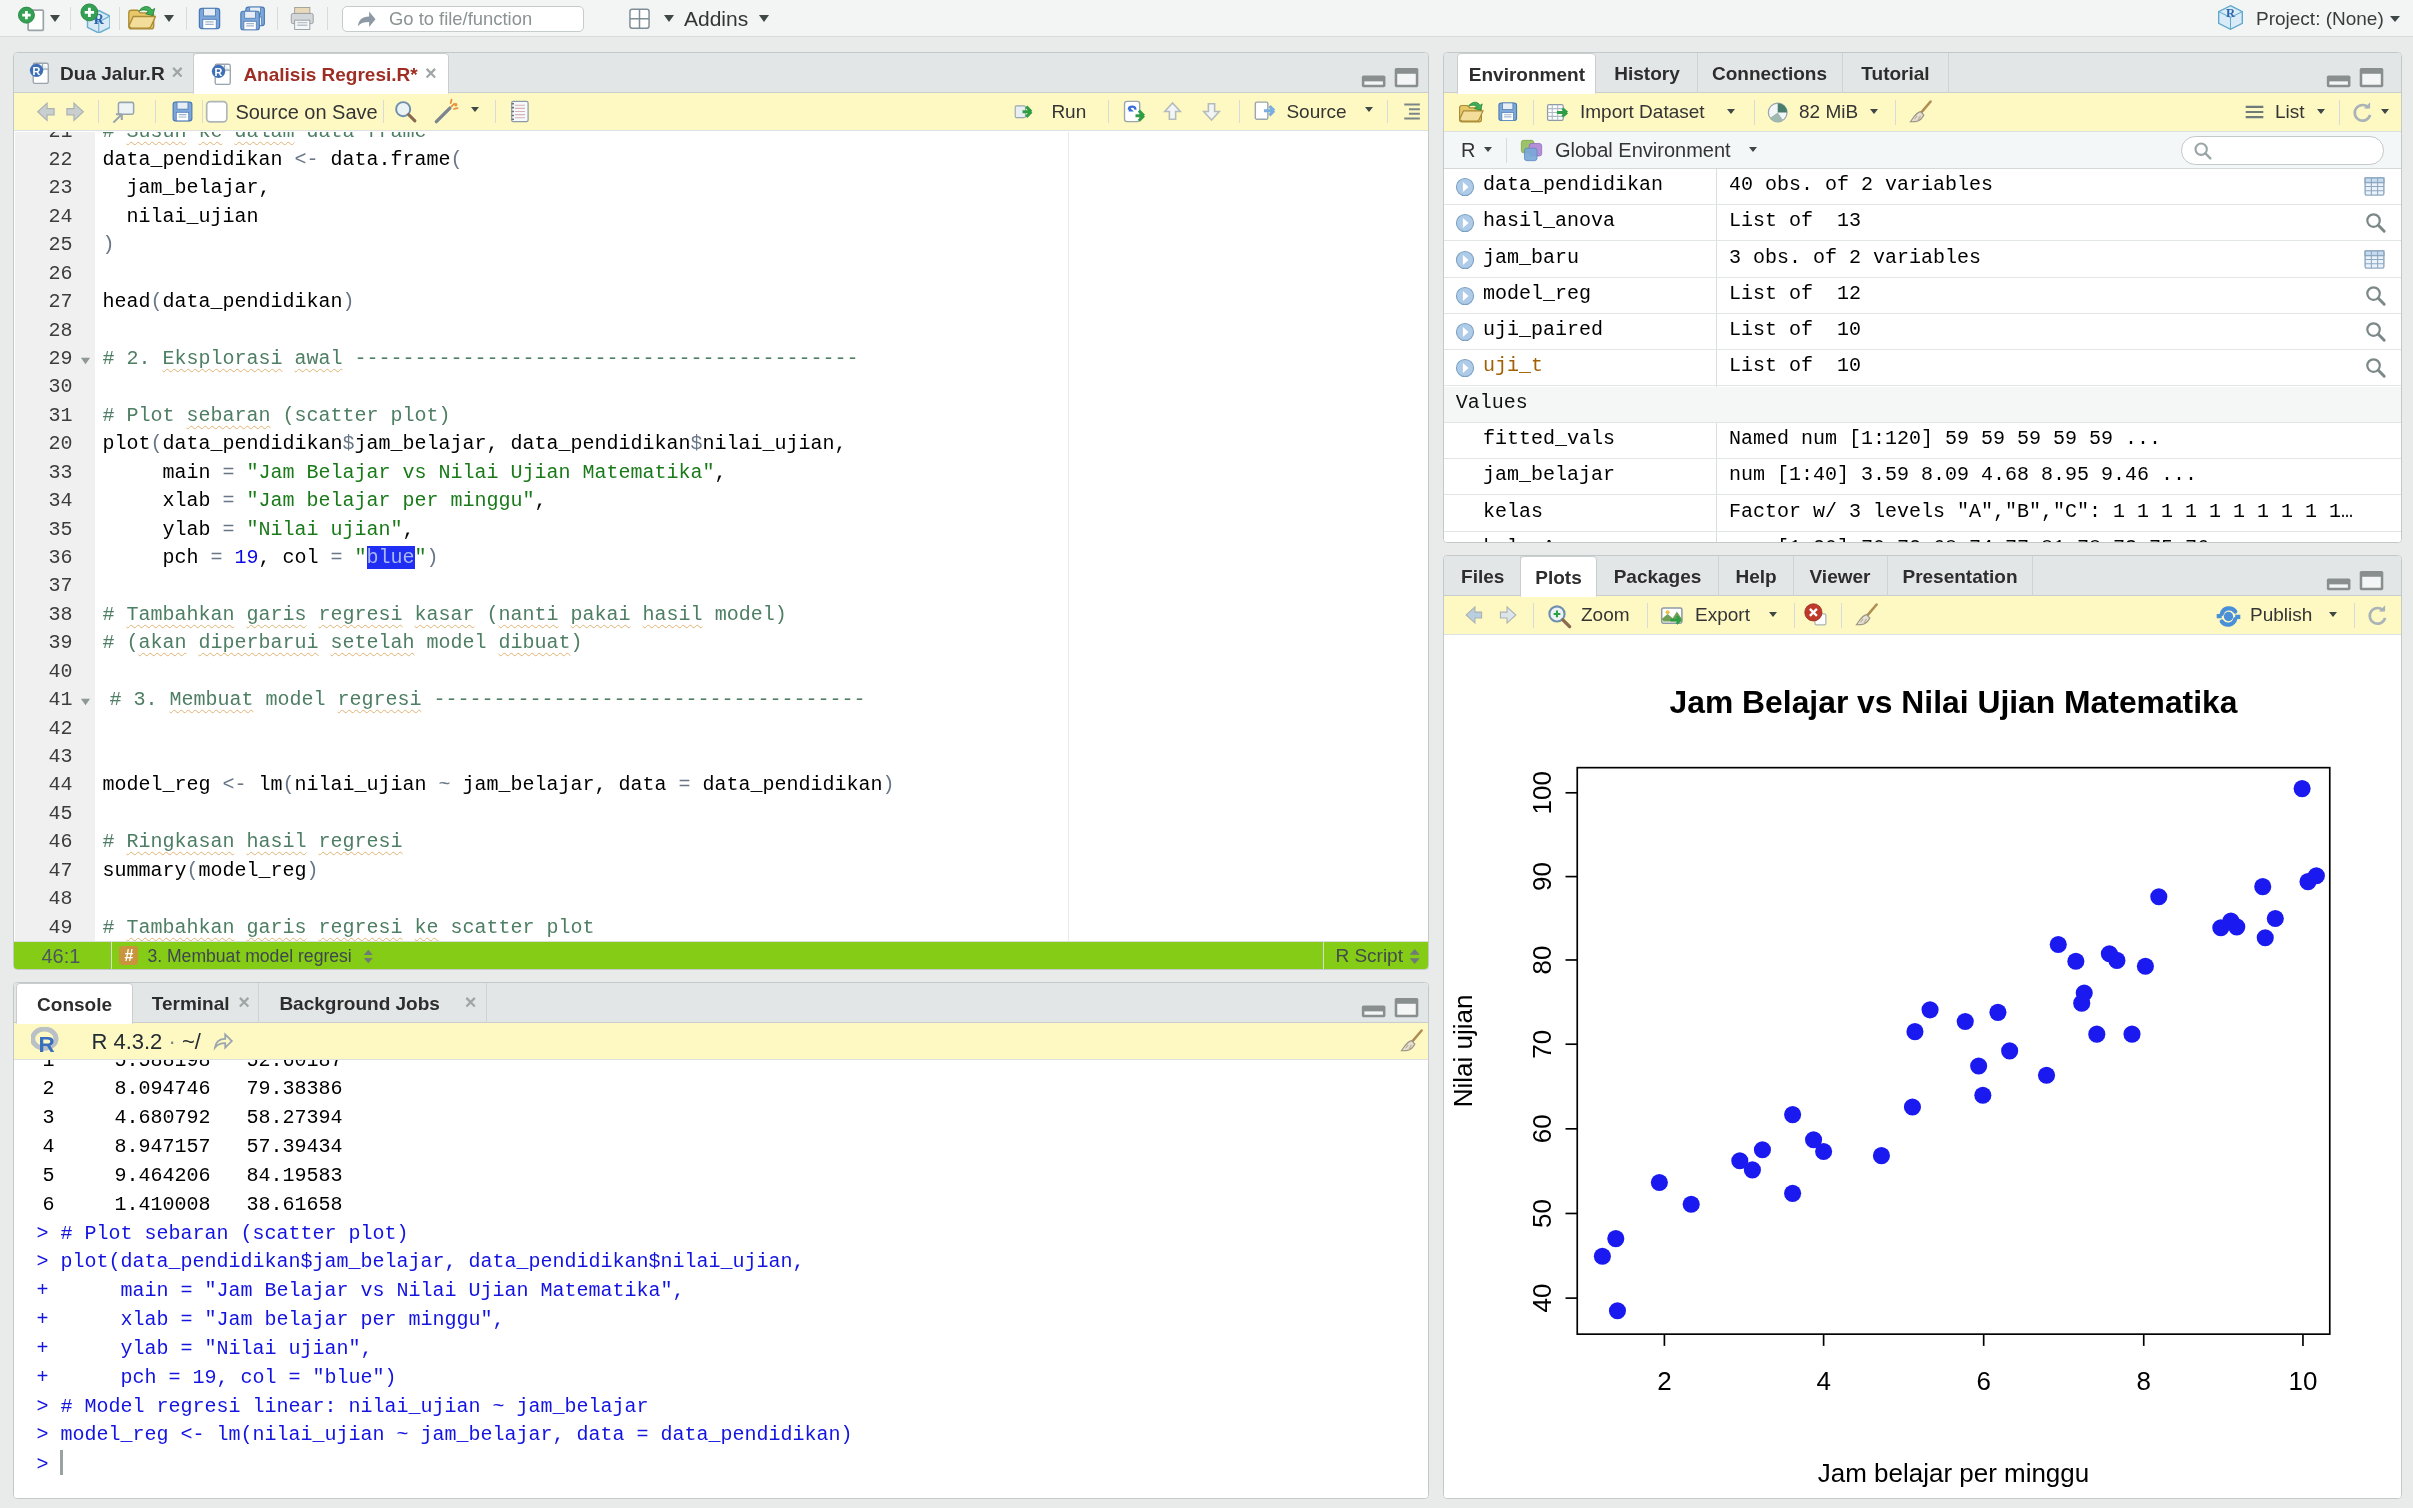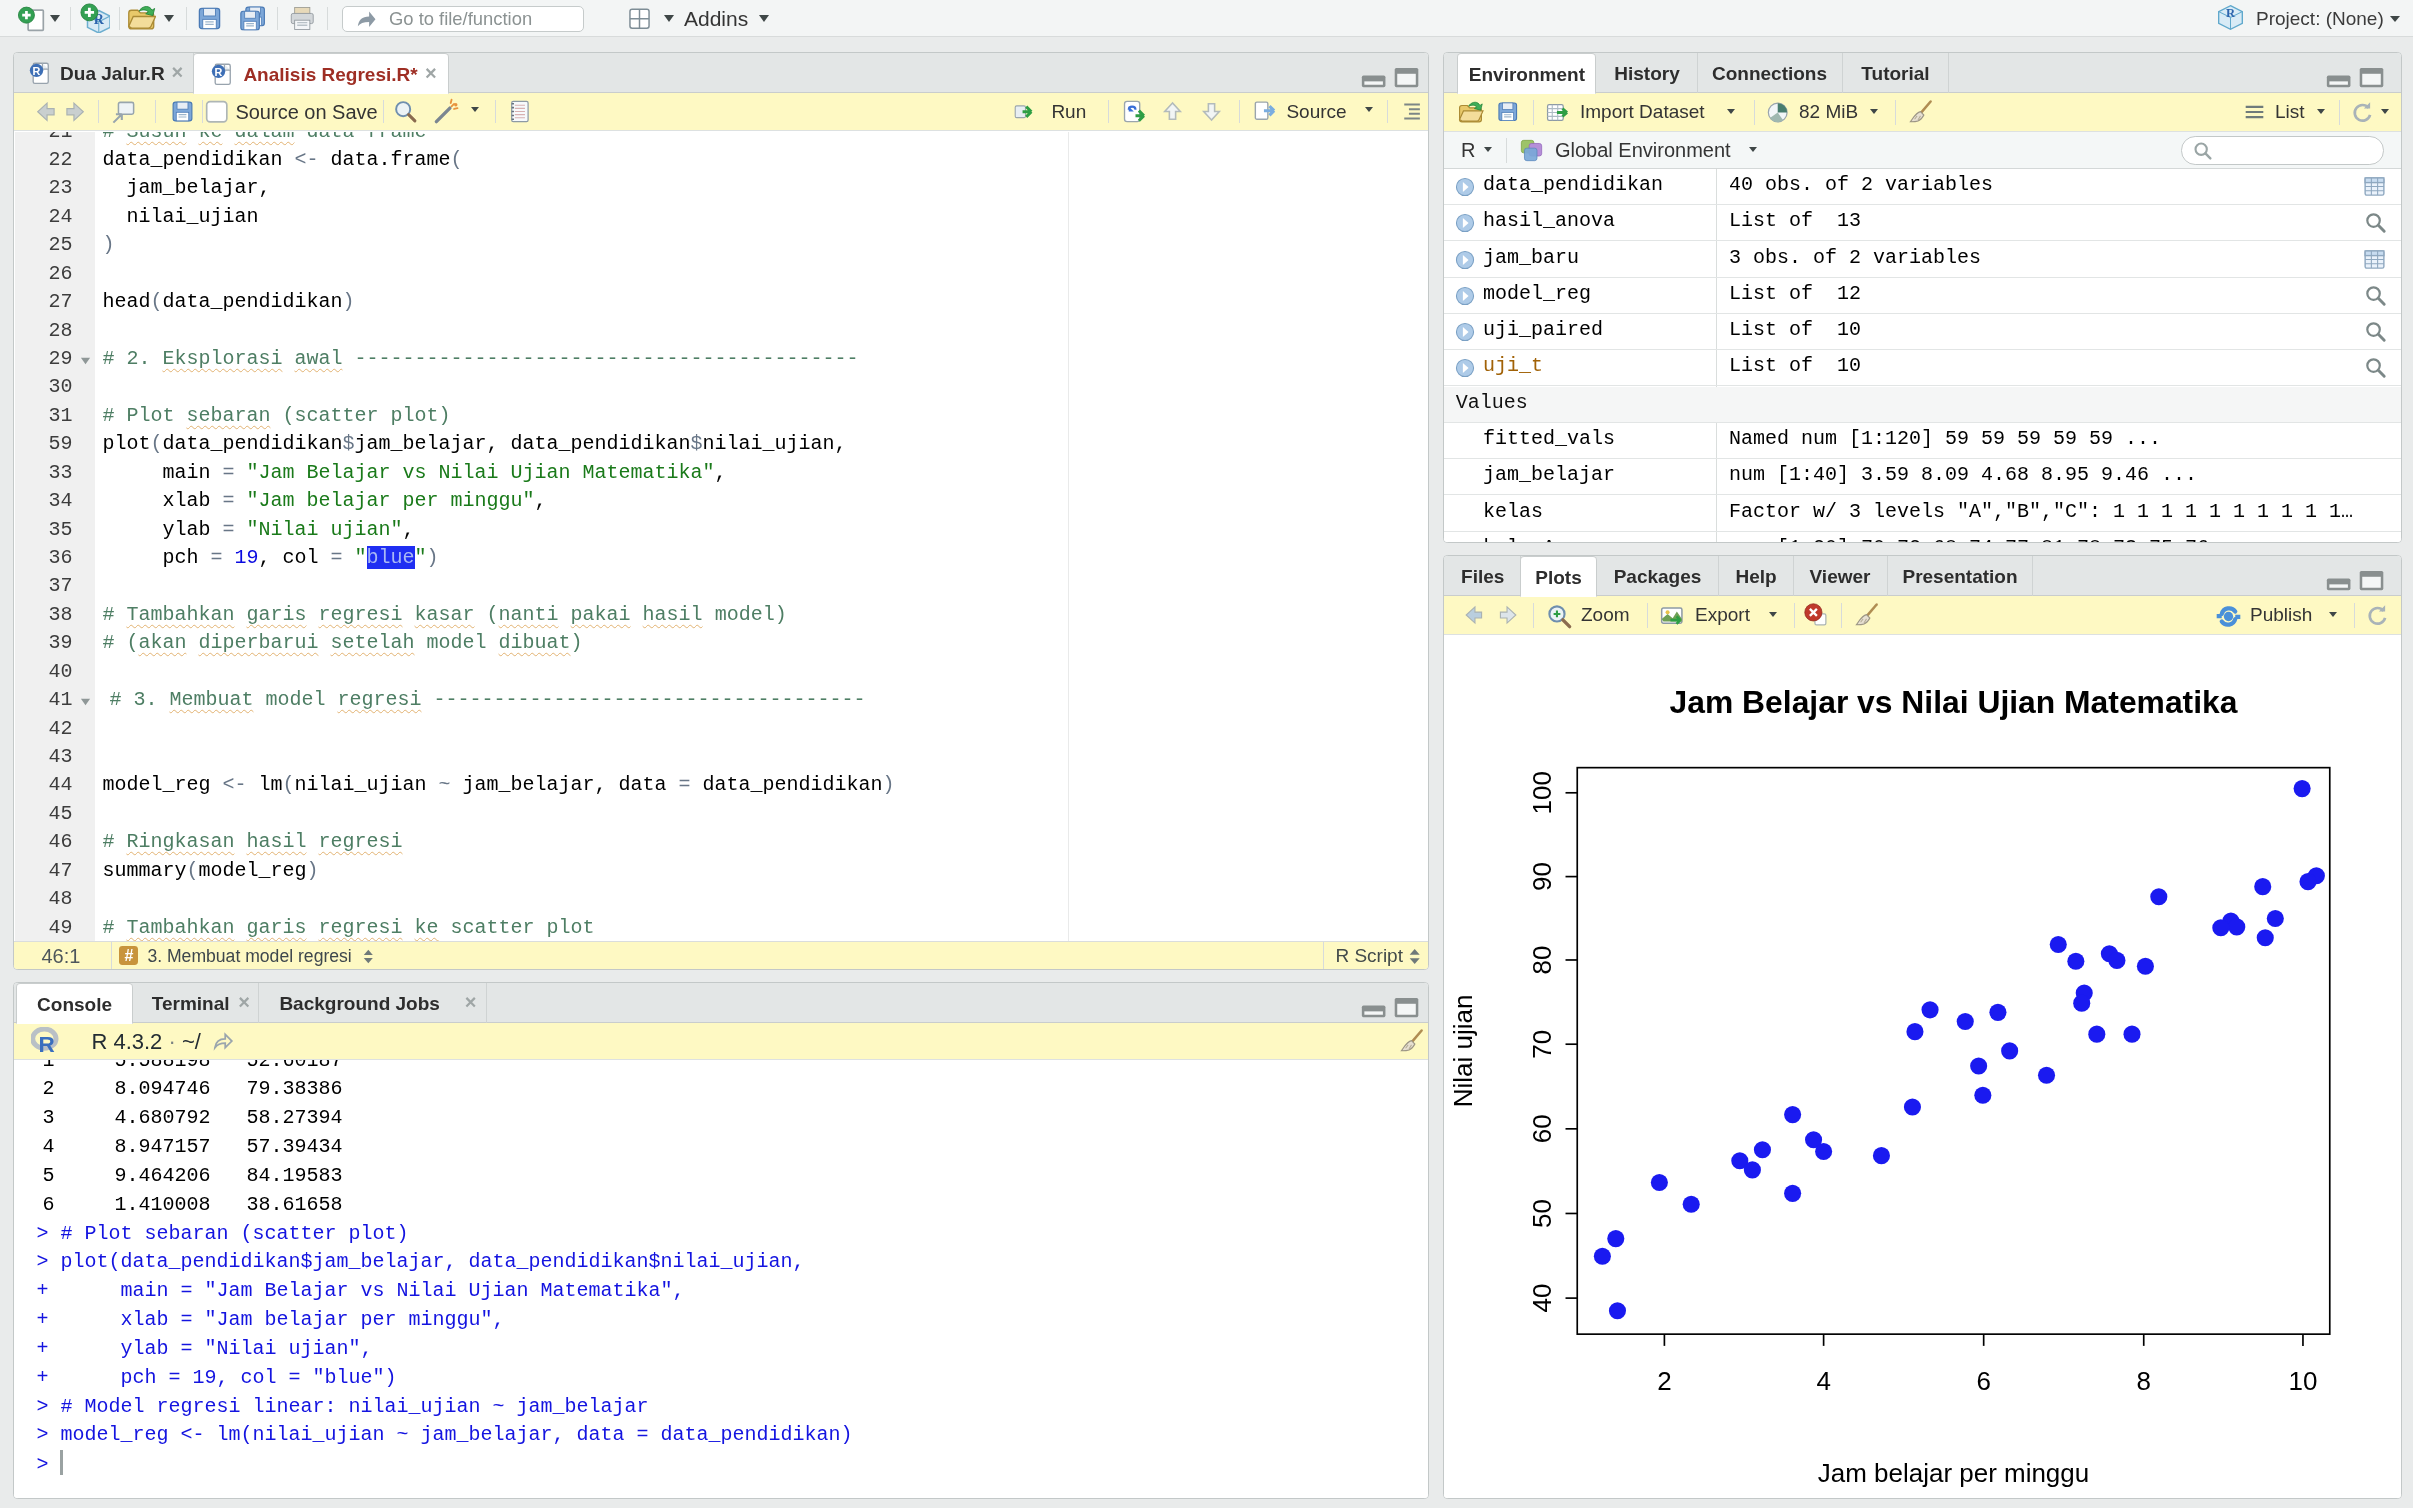--- a/index.html
+++ b/index.html
@@ -204,21 +204,21 @@
           <div style="position:absolute;right:22.6px;top:99px;height:28.5px;line-height:28.5px;font-size:20px;color:#3d3d3d;" class="mono">25</div>
           <div style="position:absolute;right:22.6px;top:128px;height:28.5px;line-height:28.5px;font-size:20px;color:#3d3d3d;" class="mono">26</div>
           <div style="position:absolute;right:22.6px;top:156px;height:28.5px;line-height:28.5px;font-size:20px;color:#3d3d3d;" class="mono">27</div>
           <div style="position:absolute;right:22.6px;top:185px;height:28.5px;line-height:28.5px;font-size:20px;color:#3d3d3d;" class="mono">28</div>
           <div style="position:absolute;right:22.6px;top:213px;height:28.5px;line-height:28.5px;font-size:20px;color:#3d3d3d;" class="mono">29</div>
           <svg style="position:absolute;left:65px;top:224px;" width="11" height="9.2" viewBox="0 0 13 11">
             <path d="M1 2h11L6.5 10z" fill="#8f9797"></path>
           </svg>
           <div style="position:absolute;right:22.6px;top:241px;height:28.5px;line-height:28.5px;font-size:20px;color:#3d3d3d;" class="mono">30</div>
           <div style="position:absolute;right:22.6px;top:270px;height:28.5px;line-height:28.5px;font-size:20px;color:#3d3d3d;" class="mono">31</div>
-          <div style="position:absolute;right:22.6px;top:298px;height:28.5px;line-height:28.5px;font-size:20px;color:#3d3d3d;" class="mono">59</div>
+          <div style="position:absolute;right:22.6px;top:298px;height:28.5px;line-height:28.5px;font-size:20px;color:#3d3d3d;" class="mono">20</div>
           <div style="position:absolute;right:22.6px;top:327px;height:28.5px;line-height:28.5px;font-size:20px;color:#3d3d3d;" class="mono">33</div>
           <div style="position:absolute;right:22.6px;top:355px;height:28.5px;line-height:28.5px;font-size:20px;color:#3d3d3d;" class="mono">34</div>
           <div style="position:absolute;right:22.6px;top:384px;height:28.5px;line-height:28.5px;font-size:20px;color:#3d3d3d;" class="mono">35</div>
           <div style="position:absolute;right:22.6px;top:412px;height:28.5px;line-height:28.5px;font-size:20px;color:#3d3d3d;" class="mono">36</div>
           <div style="position:absolute;right:22.6px;top:440px;height:28.5px;line-height:28.5px;font-size:20px;color:#3d3d3d;" class="mono">37</div>
           <div style="position:absolute;right:22.6px;top:469px;height:28.5px;line-height:28.5px;font-size:20px;color:#3d3d3d;" class="mono">38</div>
           <div style="position:absolute;right:22.6px;top:497px;height:28.5px;line-height:28.5px;font-size:20px;color:#3d3d3d;" class="mono">39</div>
           <div style="position:absolute;right:22.6px;top:526px;height:28.5px;line-height:28.5px;font-size:20px;color:#3d3d3d;" class="mono">40</div>
           <div style="position:absolute;right:22.6px;top:554px;height:28.5px;line-height:28.5px;font-size:20px;color:#3d3d3d;" class="mono">41</div>
           <svg style="position:absolute;left:65px;top:565px;" width="11" height="9.2" viewBox="0 0 13 11">
@@ -257,21 +257,21 @@
           <div class="mono" style="position:absolute;left:7px;top:554px;height:28.5px;line-height:28.5px;white-space:pre;font-size:20px;color:#000;"><span class="cm"># 3. <span class="sq">Membuat</span> model <span class="sq">regresi</span> ------------------------------------</span></div>
           <div class="mono" style="position:absolute;left:0;top:583px;height:28.5px;line-height:28.5px;white-space:pre;font-size:20px;color:#000;"></div>
           <div class="mono" style="position:absolute;left:0;top:639px;height:28.5px;line-height:28.5px;white-space:pre;font-size:20px;color:#000;">model_reg <span class="op">&lt;-</span> lm<span class="op">(</span>nilai_ujian <span class="op">~</span> jam_belajar, data <span class="op">=</span> data_pendidikan<span class="op">)</span></div>
           <div class="mono" style="position:absolute;left:0;top:668px;height:28.5px;line-height:28.5px;white-space:pre;font-size:20px;color:#000;"></div>
           <div class="mono" style="position:absolute;left:0;top:696px;height:28.5px;line-height:28.5px;white-space:pre;font-size:20px;color:#000;"><span class="cm"># <span class="sq">Ringkasan</span> <span class="sq">hasil</span> <span class="sq">regresi</span></span></div>
           <div class="mono" style="position:absolute;left:0;top:725px;height:28.5px;line-height:28.5px;white-space:pre;font-size:20px;color:#000;">summary<span class="op">(</span>model_reg<span class="op">)</span></div>
           <div class="mono" style="position:absolute;left:0;top:753px;height:28.5px;line-height:28.5px;white-space:pre;font-size:20px;color:#000;"></div>
           <div class="mono" style="position:absolute;left:0;top:782px;height:28.5px;line-height:28.5px;white-space:pre;font-size:20px;color:#000;"><span class="cm"># <span class="sq">Tambahkan</span> <span class="sq">garis</span> <span class="sq">regresi</span> <span class="sq">ke</span> scatter plot</span></div>
         </div>
       </div>
-<div style="position:absolute;left:0;right:0;bottom:0;height:28px;background:#fef9c3;border-top:0.8px solid #dadddd;">
+<div style="position:absolute;left:0;right:0;bottom:0;height:28px;background:#84cc16;border-top:0.8px solid #dadddd;">
 <span class="lbl" style="left:27px;top:2.5px;font-size:20px;color:#4d565c;">46:1</span>
 <span class="vsep" style="left:97px;top:0px;height:28px;"></span>
 <span style="position:absolute;left:105px;top:4.2px;width:19px;height:19px;background:#c8943c;border-radius:3.4px;color:#fff;font-weight:bold;font-size:16px;text-align:center;line-height:20px;">#</span>
 <span class="lbl" style="left:133px;top:4.2px;font-size:17.6px;color:#3e474d;">3. Membuat model regresi</span>
 <svg class="icon" style="left:348px;top:6.7px;" width="12.6" height="15" viewBox="0 0 16 20">
           <path d="M8 1l6 7H2z" fill="#6f7979"></path>
           <path d="M8 19l-6-7h12z" fill="#6f7979"></path>
         </svg>
 <span class="vsep" style="left:1309px;top:0px;height:28px;"></span>
 <span class="lbl" style="left:1321px;top:2.5px;color:#434b4b;">R Script</span>

